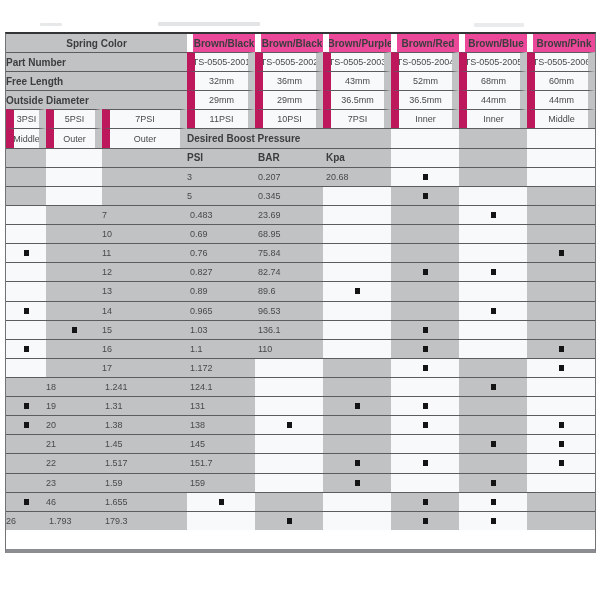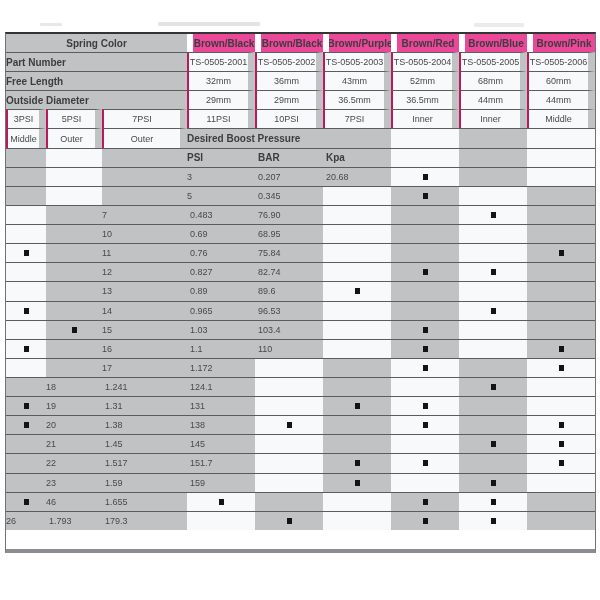--- a/index.html
+++ b/index.html
@@ -29,21 +29,21 @@
           font-size:9px; color:#48494b; white-space:nowrap; }
   .nt   { border-top:none; }
   .span3{ grid-column:span 3; }
   .b    { font-weight:700; font-size:10px; color:#3c3d3f; }
   .ctr  { justify-content:center; }
   .pl   { }
   .pl3  { padding-left:3px; }
 
   .gray { background:#c1c2c4; }
   .hdrcol { background:#ec4899; border-left:6px solid #ffffff; }
-  .val  { background:#f8f9fb; border-left:2px solid #be185d; border-right:7px solid #c1c2c4; }
+  .val  { background:#f8f9fb; border-left:8px solid #be185d; border-right:7px solid #c1c2c4; }
   .sw   { background:#f8f9fb; justify-content:center; }
   .sg   { background:#c1c2c4; justify-content:center; }
 
   .mk { width:5px; height:6px; background:#141414; display:block; }
 </style>
 </head>
 <body>
 
 <div class="page">
   <div class="smudge sm1"></div>
@@ -122,21 +122,21 @@
       <div class="cell sw"></div>
       <div class="cell sg">
         <span class="mk"></span>
       </div>
       <div class="cell sw"></div>
       <div class="cell sg"></div>
       <div class="cell sw"></div>
       <div class="cell sg"></div>
       <div class="cell gray pl">7</div>
       <div class="cell gray pl3">0.483</div>
-      <div class="cell gray pl3">76.90</div>
+      <div class="cell gray pl3">23.69</div>
       <div class="cell sw"></div>
       <div class="cell sg"></div>
       <div class="cell sw">
         <span class="mk"></span>
       </div>
       <div class="cell sg"></div>
       <div class="cell sw"></div>
       <div class="cell sg"></div>
       <div class="cell gray pl">10</div>
       <div class="cell gray pl3">0.69</div>
@@ -194,21 +194,21 @@
       <div class="cell sw">
         <span class="mk"></span>
       </div>
       <div class="cell sg"></div>
       <div class="cell sw"></div>
       <div class="cell sg">
         <span class="mk"></span>
       </div>
       <div class="cell gray pl">15</div>
       <div class="cell gray pl3">1.03</div>
-      <div class="cell gray pl3">103.4</div>
+      <div class="cell gray pl3">136.1</div>
       <div class="cell sw"></div>
       <div class="cell sg">
         <span class="mk"></span>
       </div>
       <div class="cell sw"></div>
       <div class="cell sg"></div>
       <div class="cell sw">
         <span class="mk"></span>
       </div>
       <div class="cell sg"></div>

